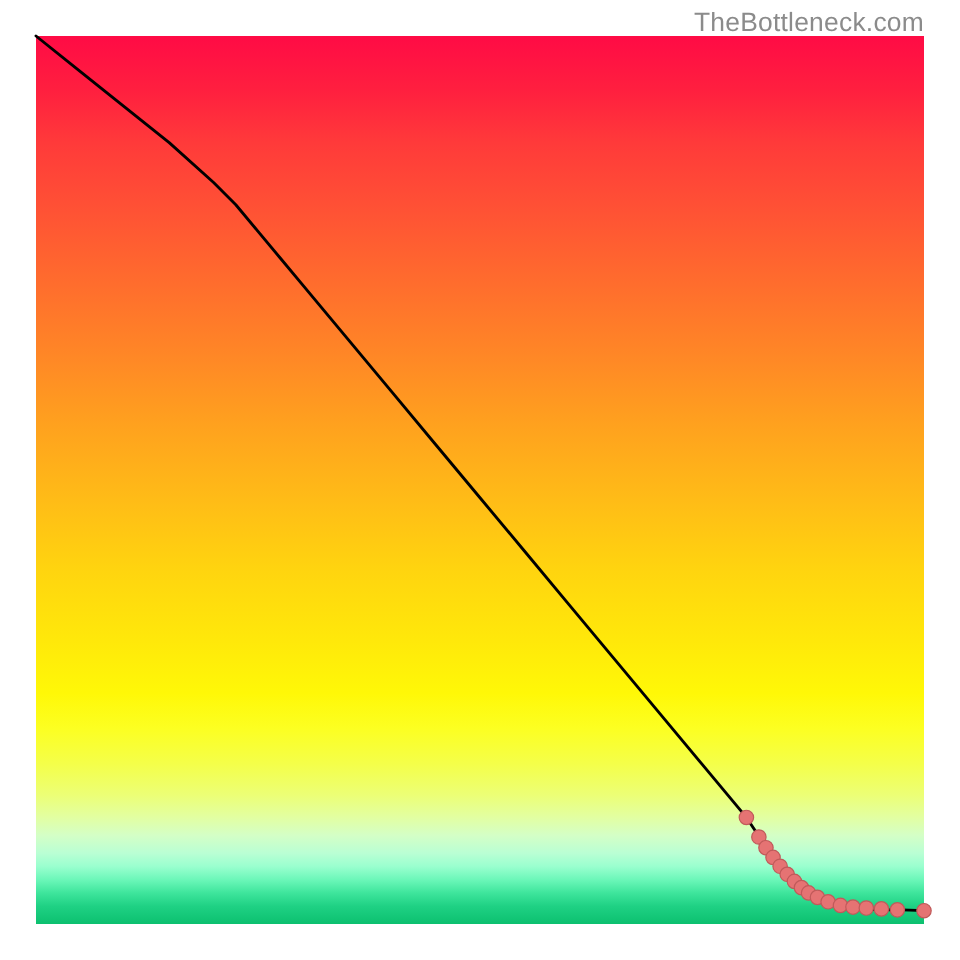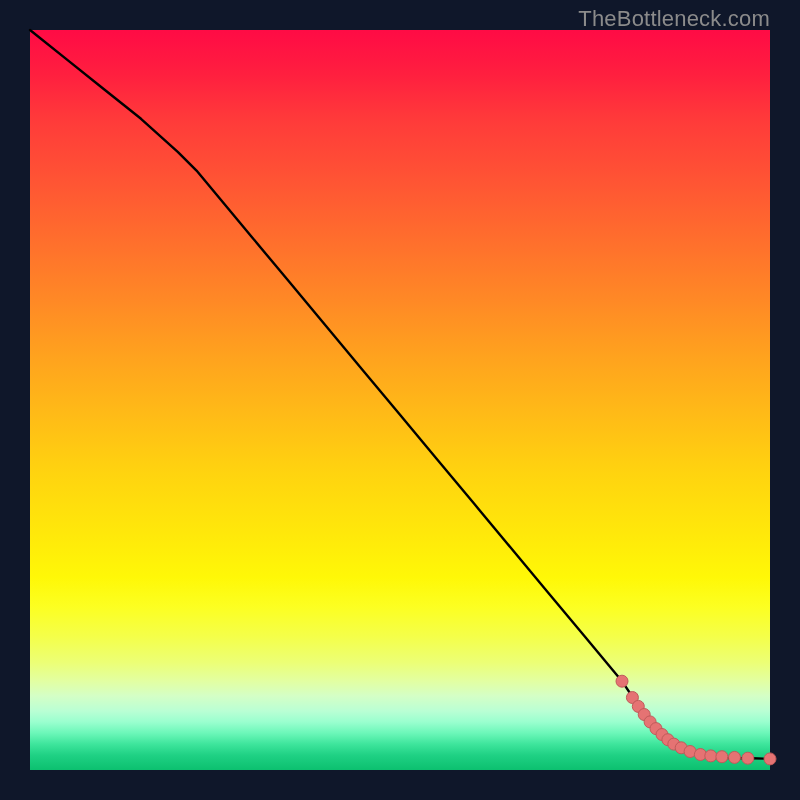--- a/index.html
+++ b/index.html
@@ -7,21 +7,21 @@
     padding: 0;
     width: 800px;
     height: 800px;
     overflow: hidden;
     background: #000;
     font-family: Arial, Helvetica, sans-serif;
   }
   .outer {
     width: 800px;
     height: 800px;
-    background: #0f172a;
+    background: #ffffff;
     position: relative;
   }
   .plot {
     position: absolute;
     left: 30px;
     top: 30px;
     width: 740px;
     height: 740px;
     
     background: linear-gradient(

